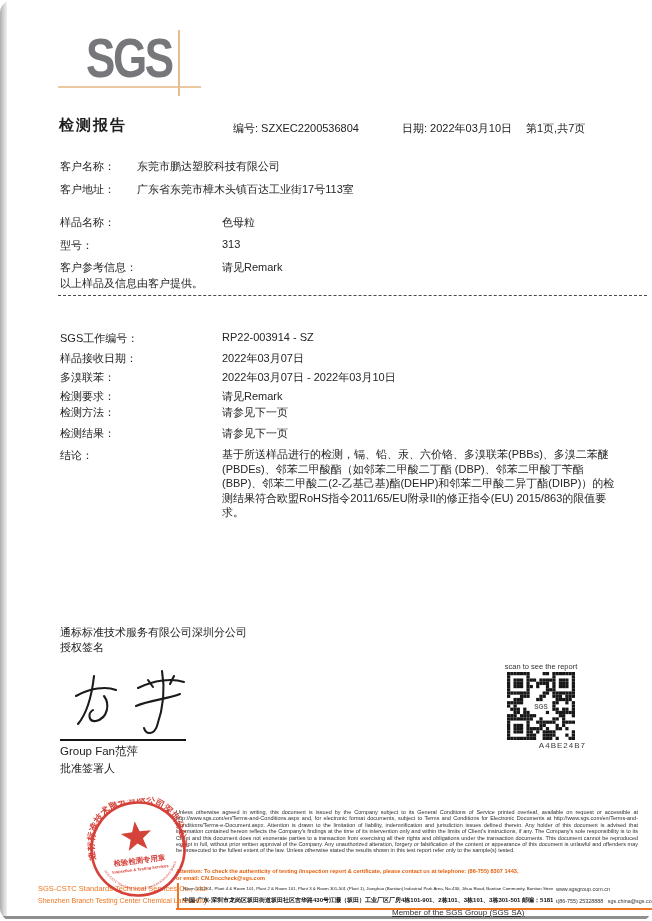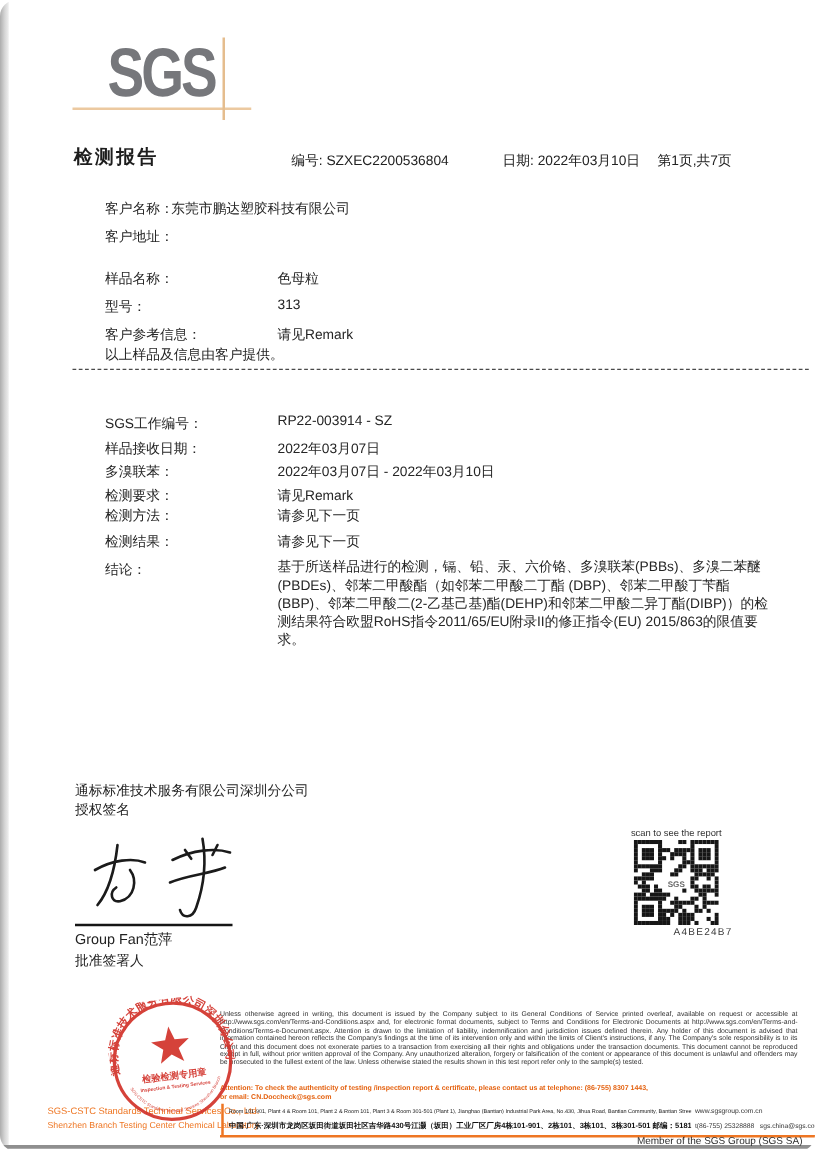--- a/index.html
+++ b/index.html
@@ -11,21 +11,21 @@
   #edge-bottom{left:0;top:916px;width:652px;height:3px;background:#8f8f8f;}
   
   #logo-text{left:86px;top:31px;font-size:55px;line-height:55px;font-weight:bold;color:#76777b;
              letter-spacing:-3px;transform:scaleX(.8);transform-origin:left top;}
   #logo-hline{left:58px;top:86px;width:143px;height:2px;background:#ecc9a0;}
   #logo-vline{left:178px;top:30px;width:2px;height:66px;background:#e5bd8e;}
   
   #report-title{left:59px;top:116px;font-size:15px;font-weight:bold;letter-spacing:2px;color:#1d1d1d;}
   .hmeta{top:121px;font-size:11px;color:#222;}
   
-  .lbl{left:60px;font-size:11px;color:#252525;margin-left:24px;}
+  .lbl{left:60px;font-size:11px;color:#252525;}
   .val{font-size:11px;color:#252525;}
   #dashed-sep{left:58px;top:295px;width:589px;border-top:1px dashed #4a4a4a;height:0;}
   #conclusion-text{left:222px;top:447px;width:396px;font-size:11px;line-height:14.6px;color:#252525;}
   
   .sigline{left:60px;font-size:11px;color:#222;}
   #sig-underline{left:60px;top:739px;width:126px;height:2px;background:#151515;}
   #signature-svg{left:64px;top:664px;}
   
   #qr-caption{left:502px;top:662px;width:78px;font-size:7.5px;color:#333;text-align:center;}
   #qr-box{left:507px;top:672px;width:68px;height:68px;background:#fff;}
@@ -36,21 +36,21 @@
   #lab-line1{top:884px;font-size:7.5px;}
   #lab-line2{top:897px;font-size:7px;}
   #disclaimer{left:176px;top:809px;width:462px;font-size:5.5px;line-height:6.4px;color:#2e2e2e;text-align:justify;}
   #attention{left:176px;top:868px;width:462px;font-size:5.6px;line-height:6.6px;font-weight:bold;color:#e4610f;}
   #addr-divider{left:177px;top:883px;width:2px;height:25px;background:#ee7623;}
   #addr-en{left:183px;top:886px;width:370px;font-size:4.4px;color:#1a1a1a;white-space:nowrap;overflow:hidden;}
   #addr-cn{left:183px;top:896px;width:370px;font-size:6px;font-weight:bold;color:#111;white-space:nowrap;overflow:hidden;}
   #addr-web{left:556px;top:886px;font-size:5.4px;color:#333;}
   #addr-tel{left:556px;top:898px;font-size:5.4px;color:#333;white-space:nowrap;}
   #orange-rule{left:176px;top:908px;width:476px;height:2px;background:#ee7623;}
-  #member-line{left:392px;top:908px;width:250px;font-size:8px;color:#2e2e2e;text-align:right;}
+  #member-line{left:392px;top:908px;width:250px;font-size:8px;color:#2e2e2e;text-decoration:underline;}
 </style>
 </head>
 <body>
 
 <div id="page">
 
   <div class="abs" id="edge-left"></div>
   <div class="abs" id="edge-bottom"></div>
 
   <div class="abs" id="logo-text">SGS</div>
@@ -58,20 +58,21 @@
   <div class="abs" id="logo-vline"></div>
 
   <div class="abs" id="report-title">检测报告</div>
   <div class="abs hmeta" style="left:233px">编号: SZXEC2200536804</div>
   <div class="abs hmeta" style="left:402px">日期: 2022年03月10日</div>
   <div class="abs hmeta" style="left:526px">第1页,共7页</div>
 
   <div class="abs lbl" style="top:159px">客户名称：</div>
   <div class="abs val" style="left:137px;top:159px">东莞市鹏达塑胶科技有限公司</div>
   <div class="abs lbl" style="top:182px">客户地址：</div>
+  <div class="abs val" style="left:137px;top:182px">广东省东莞市樟木头镇百达工业街17号113室</div>
 
   <div class="abs lbl" style="top:215px">样品名称：</div>
   <div class="abs val" style="left:222px;top:215px">色母粒</div>
   <div class="abs lbl" style="top:238px">型号：</div>
   <div class="abs val" style="left:222px;top:238px">313</div>
   <div class="abs lbl" style="top:260px">客户参考信息：</div>
   <div class="abs val" style="left:222px;top:260px">请见Remark</div>
   <div class="abs lbl" style="top:276px">以上样品及信息由客户提供。</div>
 
   <div class="abs" id="dashed-sep"></div>

